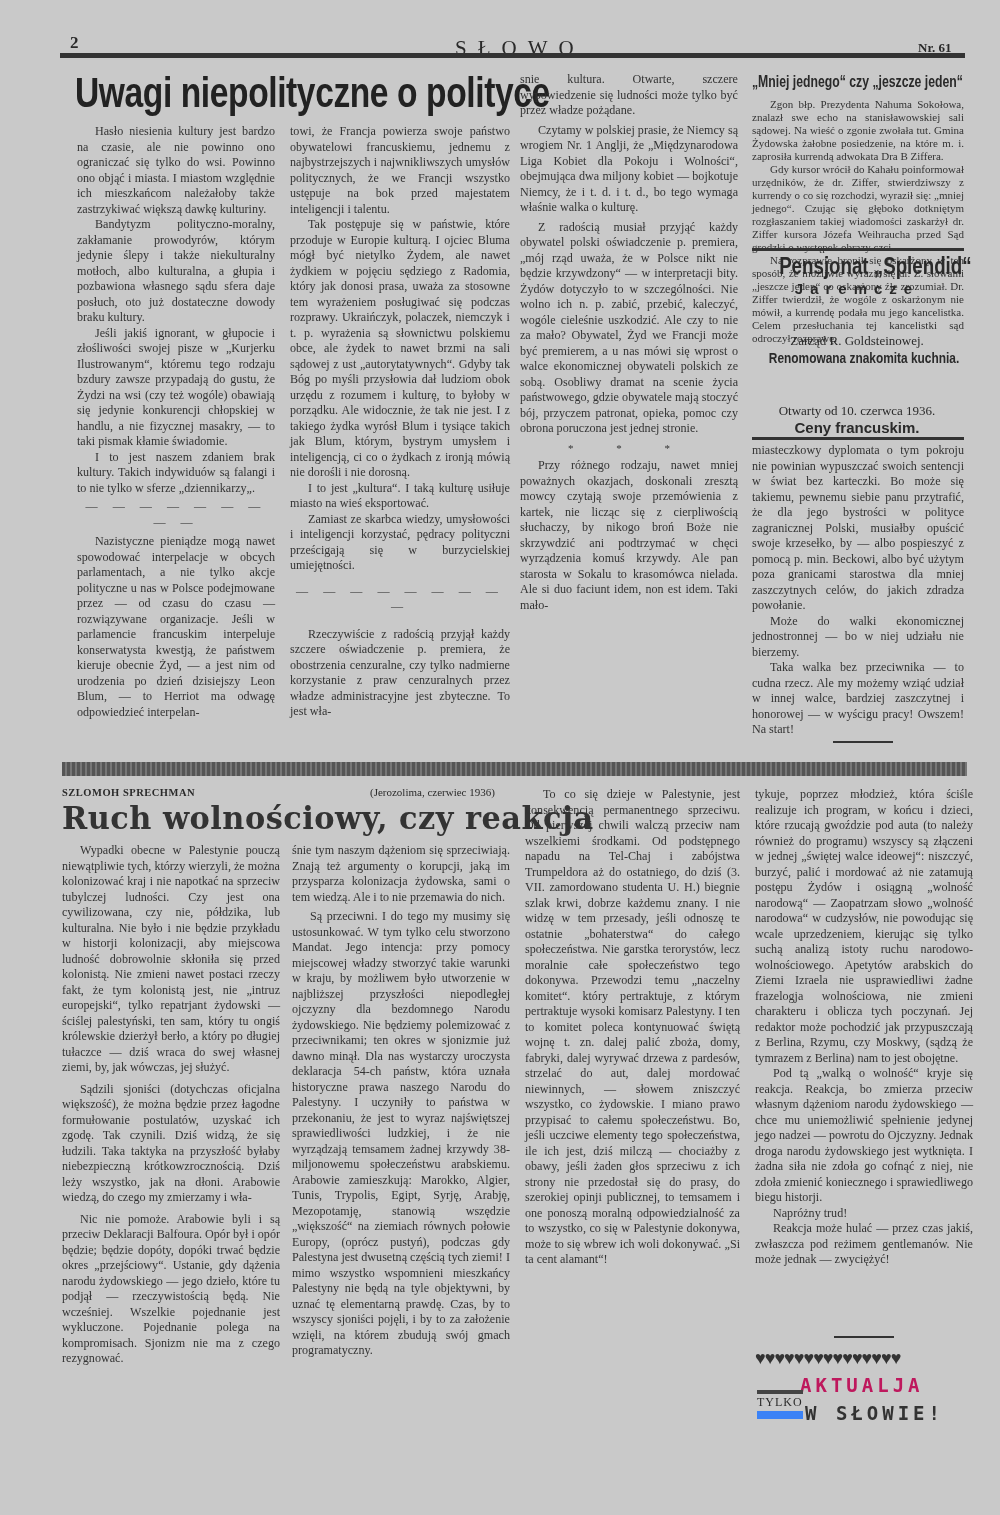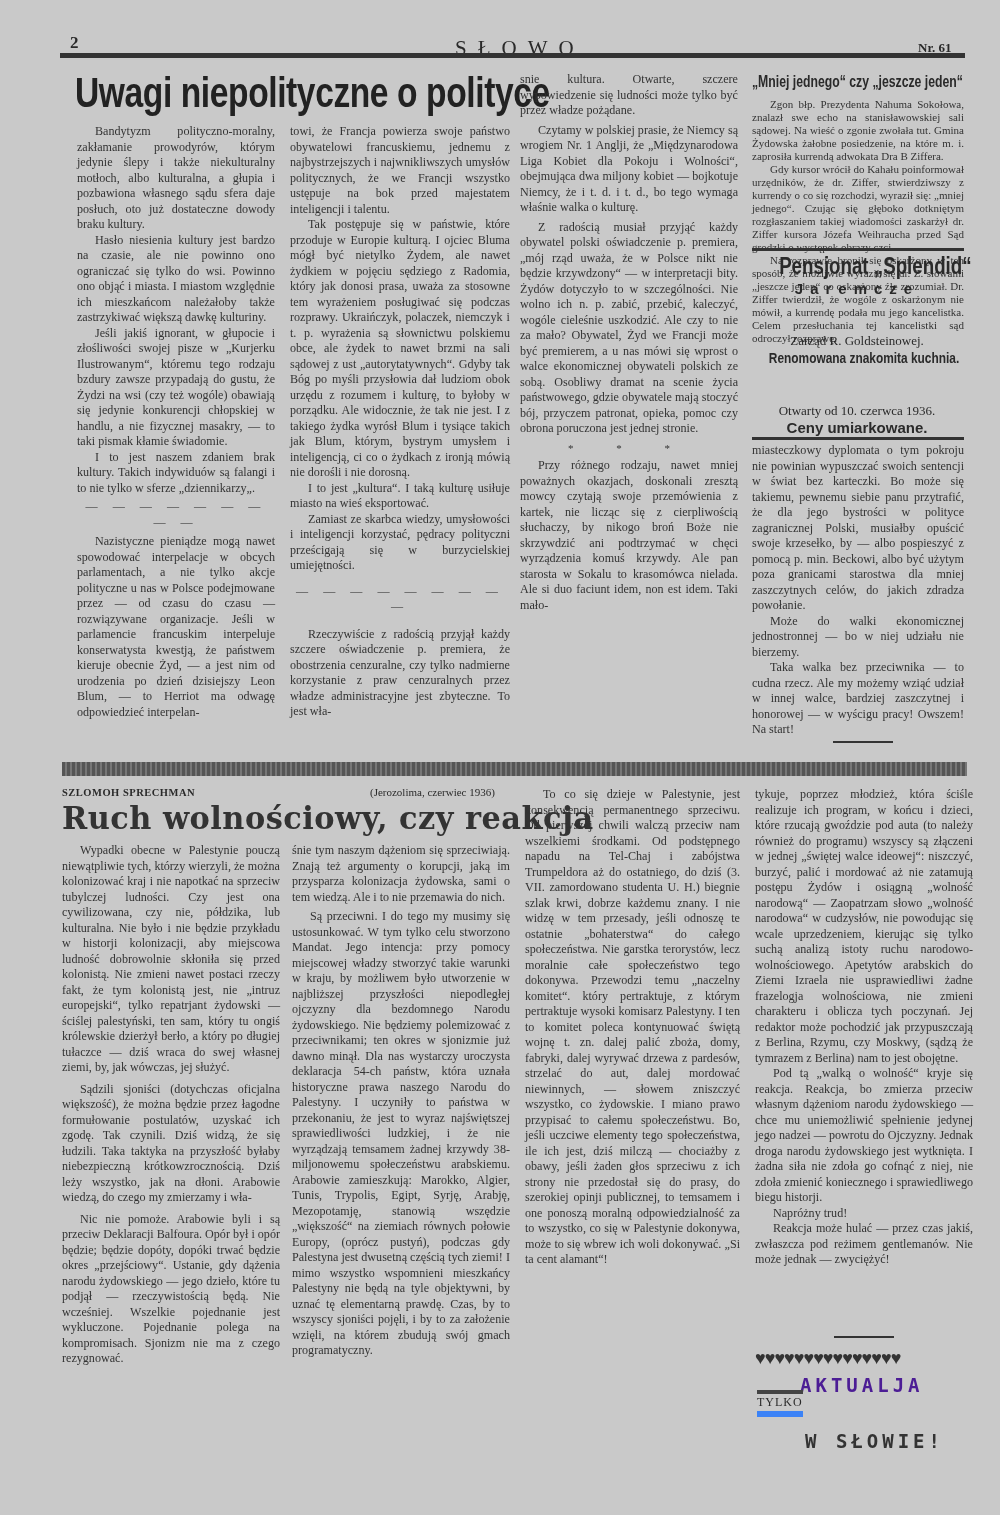--- a/index.html
+++ b/index.html
@@ -26,37 +26,37 @@
   .ad .b{font-family:"Liberation Sans",sans-serif;font-weight:bold;font-size:14px;transform:scaleX(.85);display:inline-block;white-space:nowrap;}
   .ad .bb{font-family:"Liberation Sans",sans-serif;font-weight:900;font-size:15px;}
   .hr{position:absolute;background:#333;}
   .band{position:absolute;left:62px;top:762px;width:905px;height:14px;
         background:repeating-linear-gradient(90deg,#555 0 3px,#777 3px 5px);}
   .author{left:62px;top:787px;font-size:10.5px;font-weight:bold;letter-spacing:.5px;}
   .place{left:370px;top:786px;font-size:11px;}
   .h2{left:62px;top:800px;font-family:"DejaVu Serif",serif;font-weight:900;font-size:31px;color:#333;
       transform:scaleX(.98);transform-origin:left top;white-space:nowrap;letter-spacing:.5px;}
   .hearts{left:755px;top:1348px;width:218px;font-size:18px;letter-spacing:-1px;white-space:nowrap;color:#333;overflow:hidden;}
-  .akt{left:800px;top:1374px;font-family:"DejaVu Sans Mono",monospace;font-size:19px;letter-spacing:4px;font-weight:bold;color:#4c1d95;}
-  .tylko{left:757px;top:1390px;font-size:12px;letter-spacing:1px;border-top:4px solid #444;border-bottom:6px solid #3b82f6;padding:1px 0;}
-  .wslow{left:805px;top:1402px;font-family:"DejaVu Sans Mono",monospace;font-size:19px;letter-spacing:4px;font-weight:bold;color:#333;margin-top:28px;}
+  .akt{left:800px;top:1374px;font-family:"DejaVu Sans Mono",monospace;font-size:19px;letter-spacing:4px;font-weight:bold;color:#be185d;}
+  .tylko{left:757px;top:1390px;font-size:12px;letter-spacing:1px;border-top:4px solid #444;border-bottom:8px solid #3b82f6;padding:1px 0;}
+  .wslow{left:805px;top:1402px;font-family:"DejaVu Sans Mono",monospace;font-size:19px;letter-spacing:4px;font-weight:bold;color:#333;}
 </style>
 </head>
 <body>
 
 <div class="abs pg">2</div>
 <div class="abs mast">SŁOWO</div>
 <div class="abs nr">Nr. 61</div>
 <div class="abs rule-top"></div>
 
 <div class="abs h1">Uwagi niepolityczne o polityce</div>
 
 <div class="col" style="left:77px;top:124px;width:198px;">
+  <p>Hasło niesienia kultury jest bardzo na czasie, ale nie powinno ono ograniczać się tylko do wsi. Powinno ono objąć i miasta. I miastom względnie ich mieszkańcom należałoby także zastrzykiwać większą dawkę kulturiny.</p>
   <p>Bandytyzm polityczno-moralny, zakłamanie prowodyrów, którym jedynie ślepy i także niekulturalny motłoch, albo kulturalna, a głupia i pozbawiona własnego sądu sfera daje posłuch, oto już dostateczne dowody braku kultury.</p>
-  <p>Hasło niesienia kultury jest bardzo na czasie, ale nie powinno ono ograniczać się tylko do wsi. Powinno ono objąć i miasta. I miastom względnie ich mieszkańcom należałoby także zastrzykiwać większą dawkę kulturiny.</p>
   <p>Jeśli jakiś ignorant, w głupocie i złośliwości swojej pisze w „Kurjerku Ilustrowanym“, któremu tego rodzaju bzdury zawsze przypadają do gustu, że Żydzi na wsi (czy też wogóle) obawiają się jedynie konkurencji chłopskiej w handlu, a nie fizycznej masakry, — to taki pismak kłamie świadomie.</p>
   <p>I to jest naszem zdaniem brak kultury. Takich indywiduów są falangi i to nie tylko w sferze „dziennikarzy„.</p>
   <div class="dash">— — — — — — — — —</div>
   <p>Nazistyczne pieniądze mogą nawet spowodować interpelacje w obcych parlamentach, a nie tylko akcje polityczne u nas w Polsce podejmowane przez — od czasu do czasu — rozwiązywane organizacje. Jeśli w parlamencie francuskim interpeluje konserwatysta kwestją, że państwem kieruje obecnie Żyd, — a jest nim od urodzenia po dzień dzisiejszy Leon Blum, — to Herriot ma odwagę odpowiedzieć interpelan-</p>
 </div>
 
 <div class="col" style="left:290px;top:124px;width:220px;">
   <p class="ni">towi, że Francja powierza swoje państwo obywatelowi francuskiemu, jednemu z najbystrzejszych i najwnikliwszych umysłów politycznych, że we Francji wszystko ustępuje na bok przed majestatem inteligencji i talentu.</p>
   <p>Tak postępuje się w państwie, które przoduje w Europie kulturą. I ojciec Bluma mógł być nietylko Żydem, ale nawet żydkiem w pojęciu sędziego z Radomia, który jak donosi prasa, uważa za stosowne tem wyrażeniem posługiwać się podczas rozprawy. Ukraińczyk, polaczek, niemczyk i t. p. wyrażenia są słownictwu polskiemu obce, ale żydek to nawet brzmi na sali sądowej z ust „autorytatywnych“. Gdyby tak Bóg po myśli przysłowia dał ludziom obok urzędu z rozumem i kulturę, to byłoby w porządku. Ale widocznie, że tak nie jest. I z takiego żydka wyrósł Blum i tysiące takich jak Blum, którym, bystrym umysłem i inteligencją, ci co o żydkach z ironją mówią nie dorośli i nie dorosną.</p>
   <p>I to jest „kultura“. I taką kulturę usiłuje miasto na wieś eksportować.</p>
@@ -80,21 +80,21 @@
   <p>Na rozprawie bronił się oskarżony w ten sposób, że możliwie wyraził się dr. Z. słowami „jeszcze jeden“ co oskarżony źle zrozumiał. Dr. Ziffer twierdził, że wogóle z oskarżonym nie mówił, a kurrendę podała mu jego kancelistka. Celem przesłuchania tej kancelistki sąd odroczył rozprawę.</p>
 </div>
 
 <div class="hr" style="left:752px;top:248px;width:212px;height:3px;"></div>
 <div class="ad">
   <div><span class="t">Pensjonat „Splendid“</span></div>
   <div class="town">Jaremcze</div>
   <div class="l">Zarząd R. Goldsteinowej.</div>
   <div><span class="b">Renomowana znakomita kuchnia.</span></div>
   <div class="l">Otwarty od 10. czerwca 1936.</div>
-  <div class="bb">Ceny umiarkowane.</div>
+  <div class="bb">Ceny francuskim.</div>
 </div>
 <div class="hr" style="left:752px;top:437px;width:212px;height:3px;"></div>
 
 <div class="col" style="left:752px;top:443px;width:212px;">
   <p class="ni">miasteczkowy dyplomata o tym pokroju nie powinian wypuszczać swoich sentencji w świat bez karteczki. Bo może się takiemu, pewnemu siebie panu przytrafić, że dla jego bystrości w polityce zagranicznej Polski, musiałby opuścić swoje krzesełko, by — albo pospieszyć z pomocą p. min. Beckowi, albo być użytym poza granicami starostwa dla mniej zaszczytnych celów, do jakich zdradza powołanie.</p>
   <p>Może do walki ekonomicznej jednostronnej — bo w niej udziału nie bierzemy.</p>
   <p>Taka walka bez przeciwnika — to cudna rzecz. Ale my możemy wziąć udział w innej walce, bardziej zaszczytnej i honorowej — w wyścigu pracy! Owszem! Na start!</p>
 </div>
 <div class="hr" style="left:833px;top:741px;width:60px;height:2px;"></div>
 

